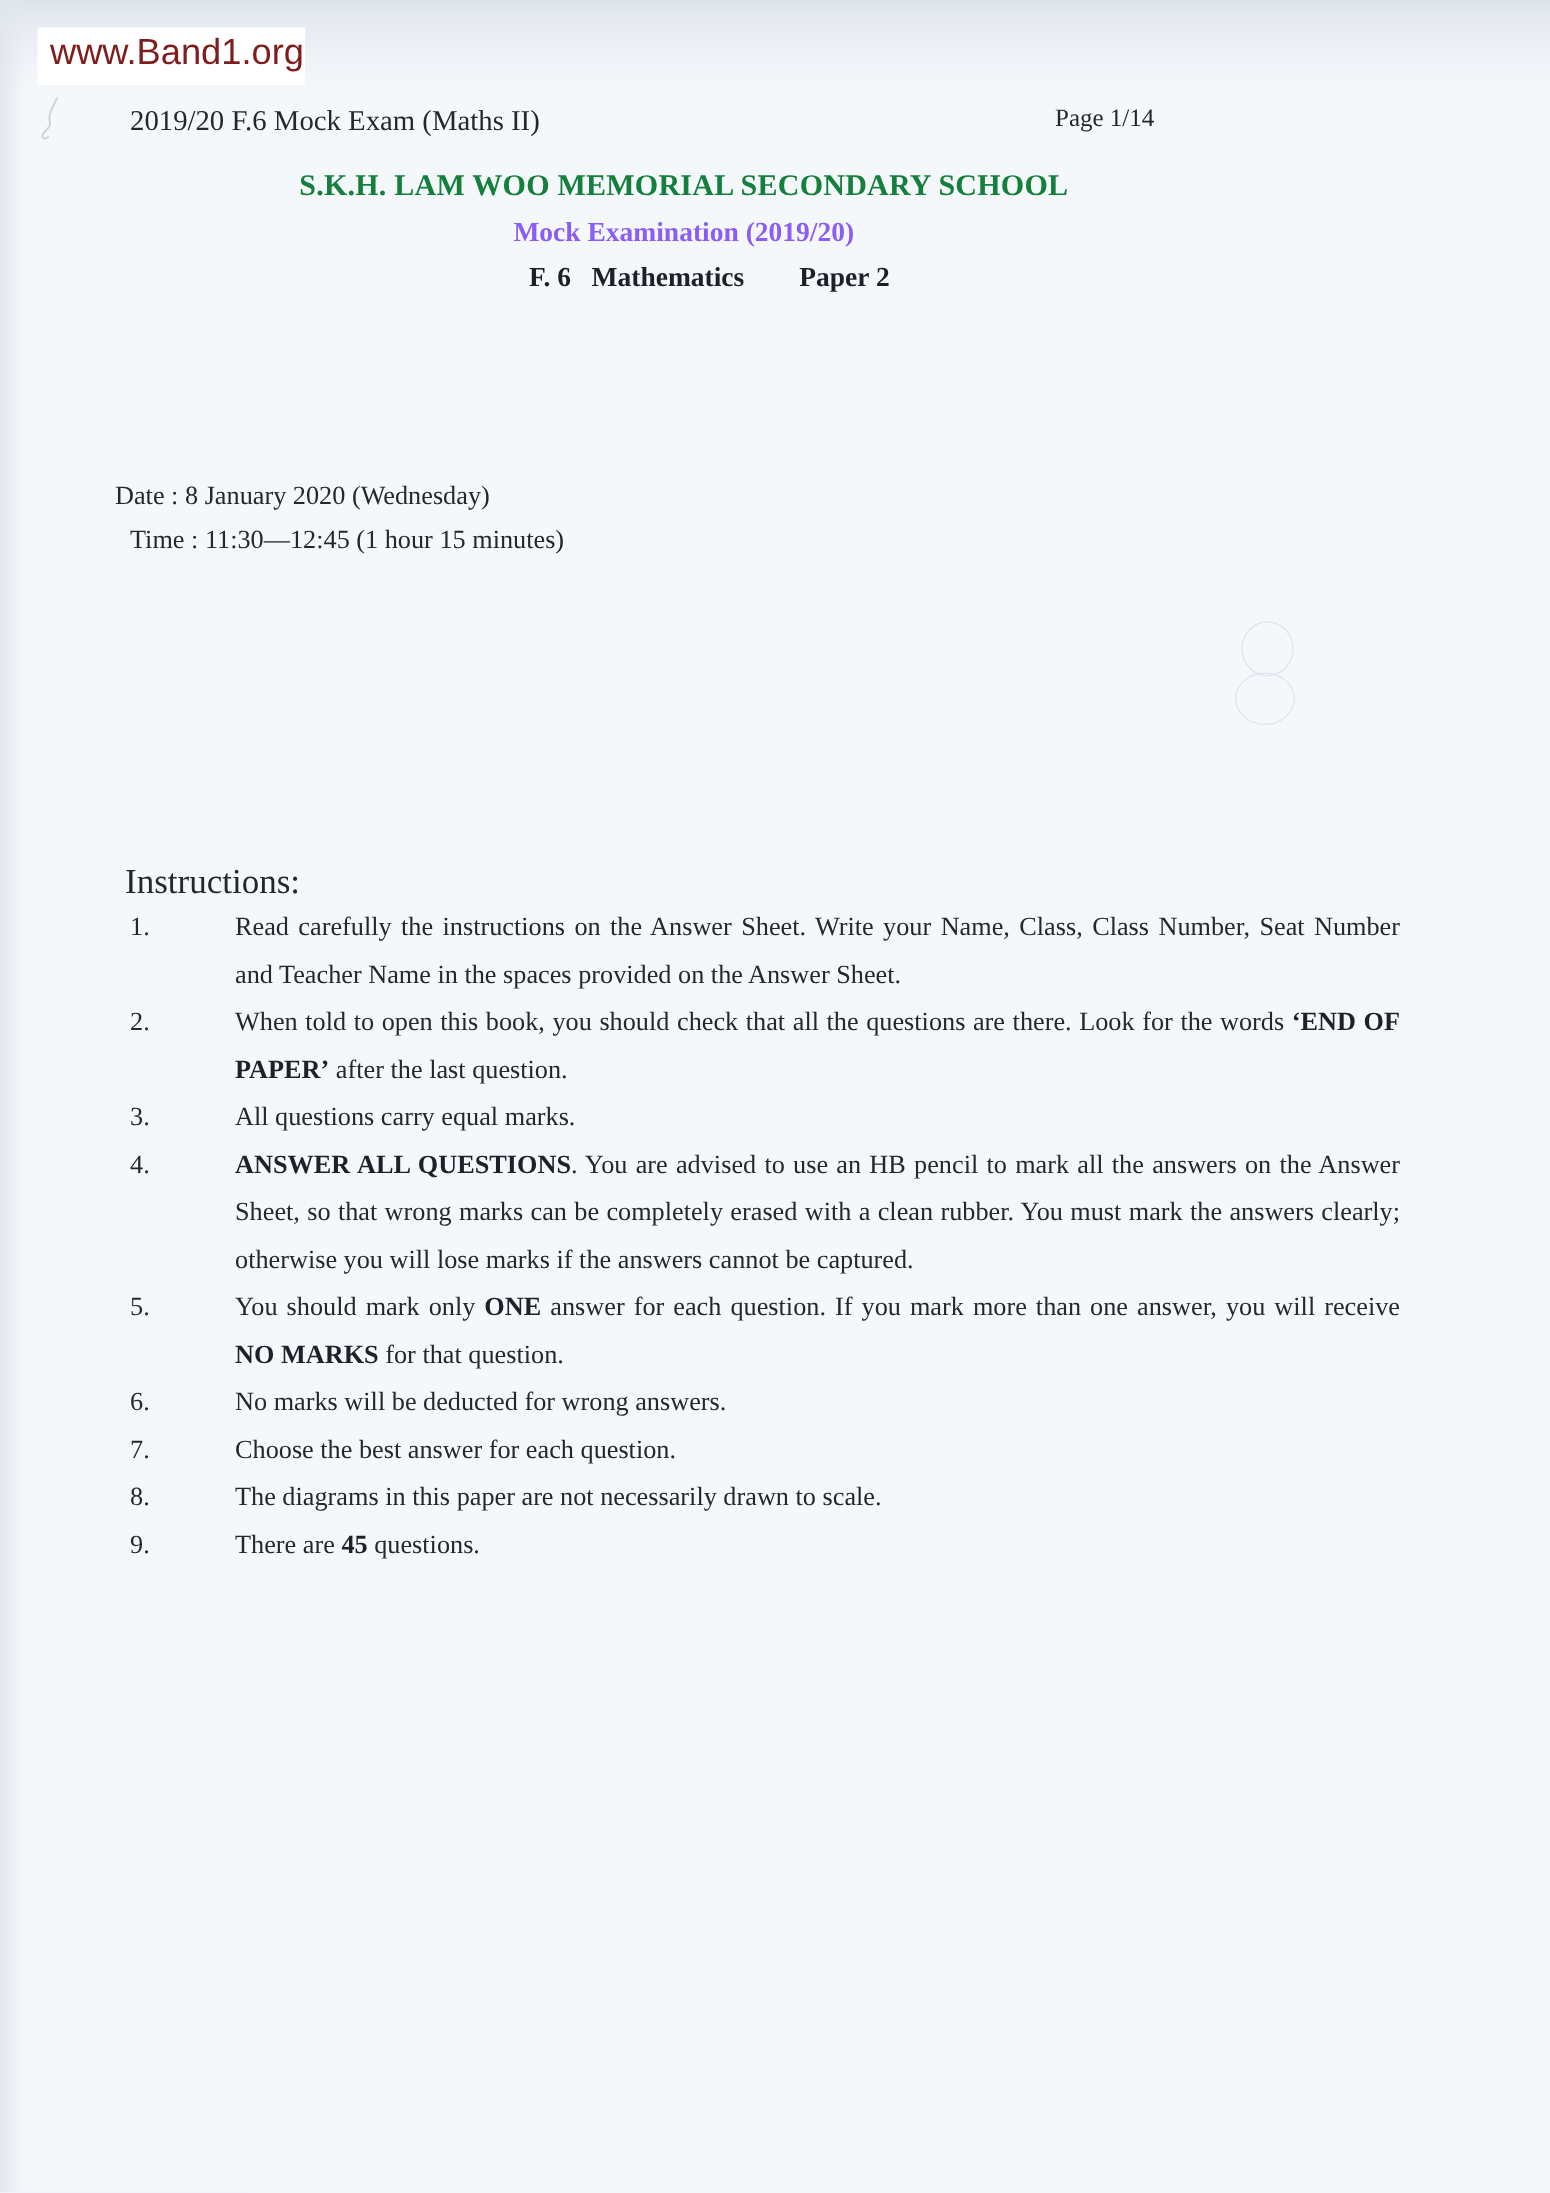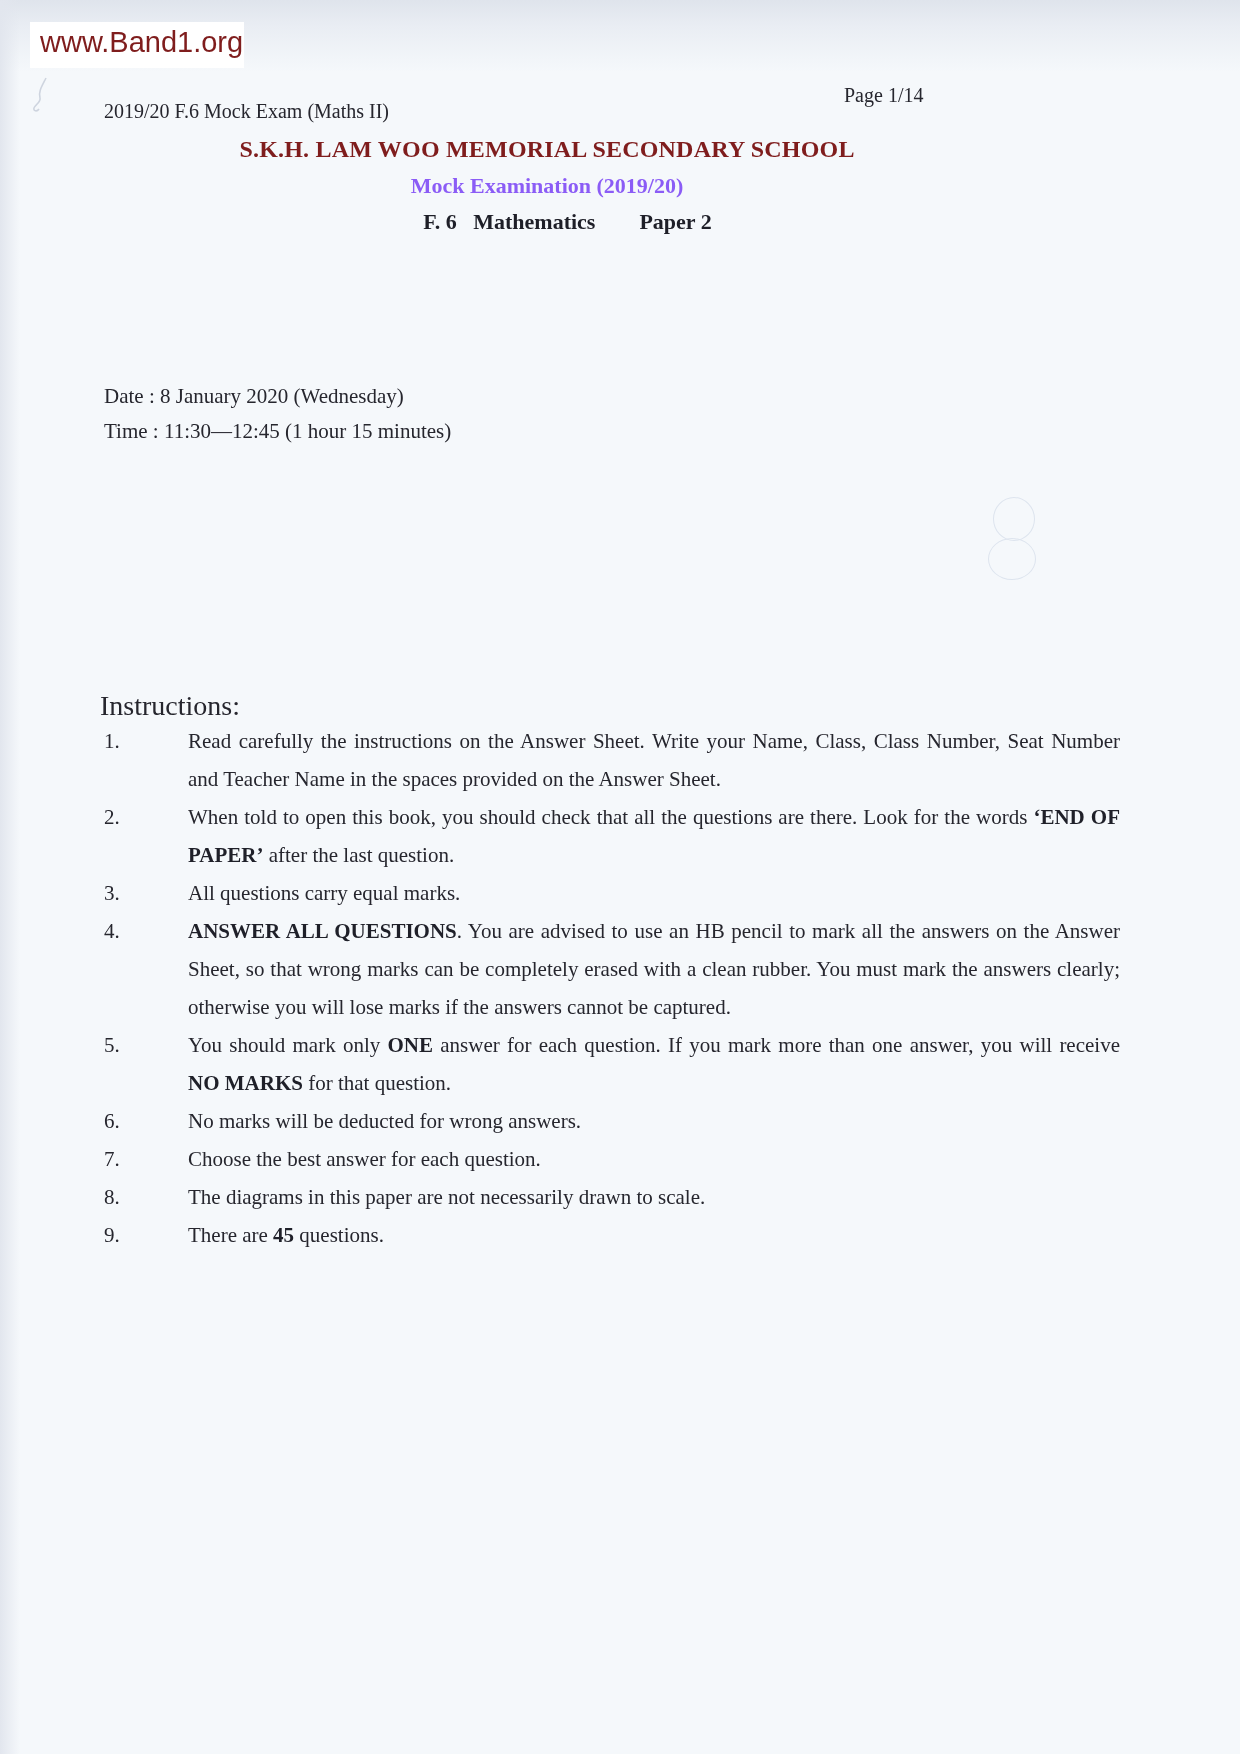--- a/index.html
+++ b/index.html
@@ -37,31 +37,31 @@
   
   .squiggle { position: absolute; left: 22px; top: 72px; opacity: 0.8; }
   .ghost-circle {
     position: absolute; border: 1px solid #dde4ee; border-radius: 50%;
     background: transparent;
   }
   .gc1 { left: 993px; top: 497px; width: 40px; height: 42px; }
   .gc2 { left: 988px; top: 538px; width: 46px; height: 40px; }
 
   
-  .hdr-left { position: absolute; left: 104px; top: 100px; font-size: 20px; }
+  .hdr-left { position: absolute; left: 104px; top: 84px; font-size: 23px; }
   .hdr-right { position: absolute; left: 844px; top: 84px; font-size: 20px; }
 
   
   .title-block { position: absolute; left: 0; top: 136px; width: 1094px; text-align: center; }
-  .title-school { font-size: 24px; font-weight: bold; color: #7f1d1d; letter-spacing: 0.2px; }
+  .title-school { font-size: 24px; font-weight: bold; color: #15803d; letter-spacing: 0.2px; }
   .title-exam   { font-size: 22px; font-weight: bold; color: #8b5cf6; margin-top: 10px; }
   .title-paper  { font-size: 22px; font-weight: bold; color: #1e1f28; margin-top: 10px; white-space: pre; padding-left: 41px; }
 
   
-  .meta-date { position: absolute; left: 104px; top: 384px; font-size: 21px; }
+  .meta-date { position: absolute; left: 92px; top: 384px; font-size: 21px; }
   .meta-time { position: absolute; left: 104px; top: 419px; font-size: 21px; }
 
   
   .instr-heading { position: absolute; left: 100px; top: 690px; font-size: 28px; }
   .instr-list {
     position: absolute; left: 104px; top: 722px; width: 1016px;
     font-size: 21px; line-height: 38px;
   }
   .instr-row { display: flex; align-items: flex-start; }
   .instr-num { flex: 0 0 84px; }

